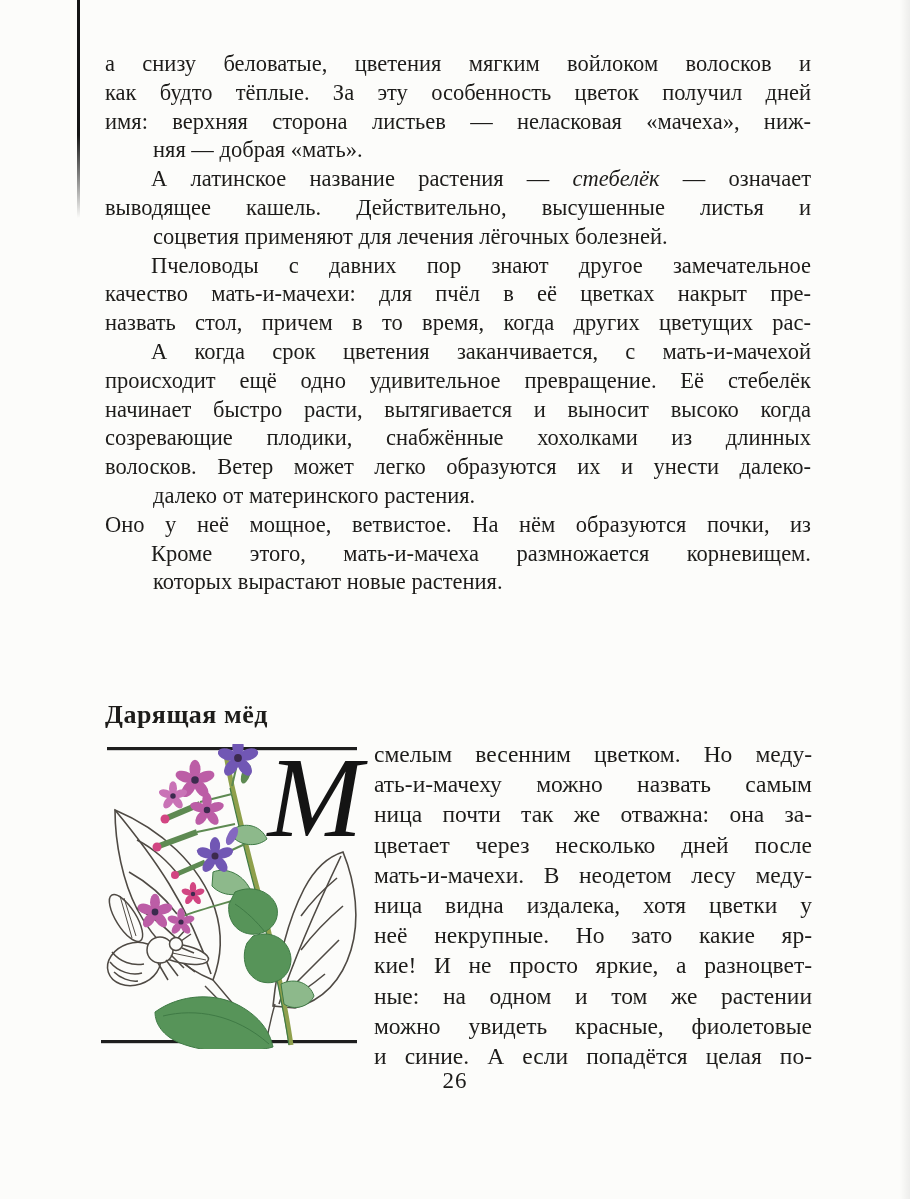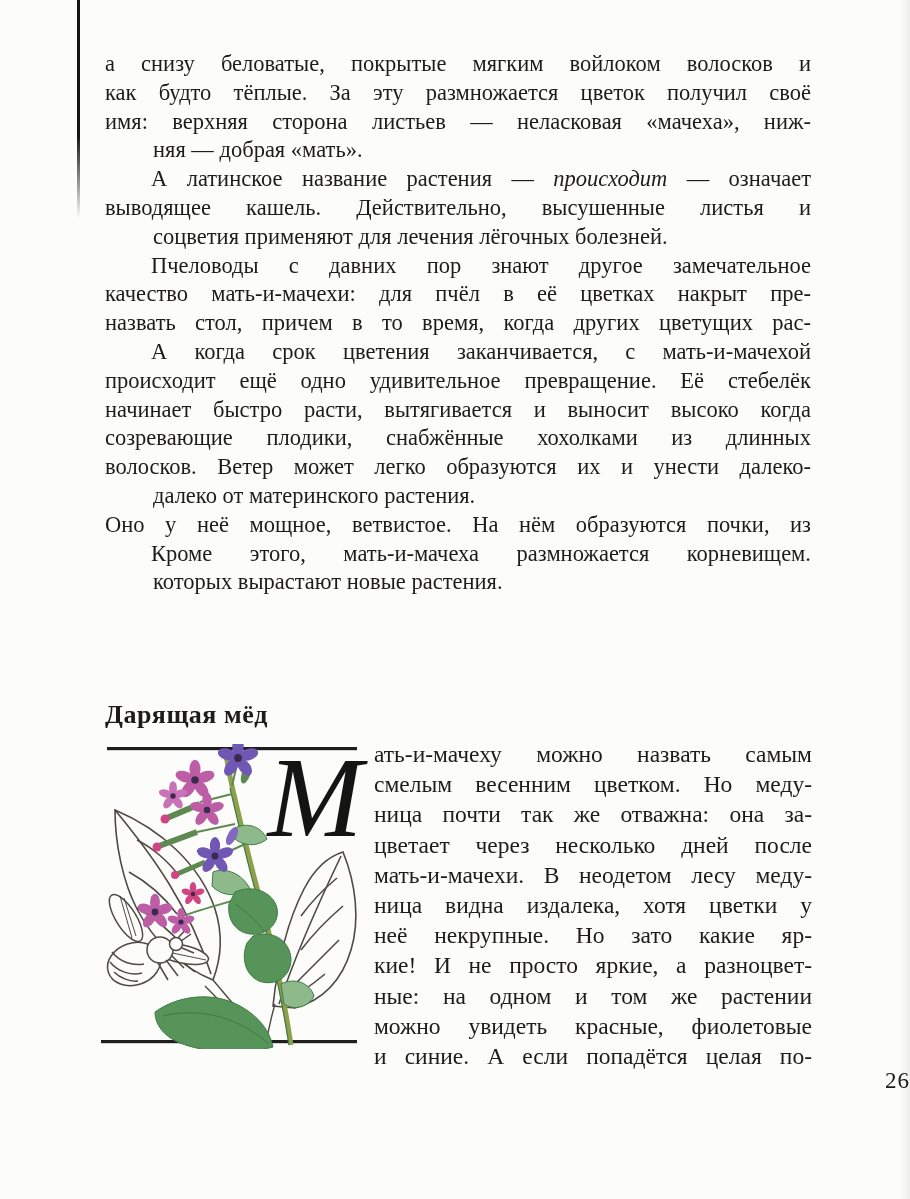--- a/index.html
+++ b/index.html
@@ -48,37 +48,37 @@
   }
   
   .column-text {
     position:absolute; left:374px; top:739px; width:438px;
     font-size:23.5px; line-height:30.2px;
   }
   .cline { text-align:justify; text-align-last:justify; }
   
   .page-number {
     position:absolute; left:0; top:1068px; width:910px;
-    text-align:right; font-size:23px; letter-spacing:1px;
+    text-align:center; font-size:23px; letter-spacing:1px;
   }
 </style>
 </head>
 <body>
 
 <div class="page">
 
   <div class="spine-line"></div>
   <div class="edge-shade"></div>
 
   <div class="body-text">
-      <div class="tline">а снизу беловатые, покрытые мягким войлоком волосков и</div>
-      <div class="tline">как будто тёплые. За эту размножается цветок получил своё</div>
+      <div class="tline">а снизу беловатые, цветения мягким войлоком волосков и</div>
+      <div class="tline">как будто тёплые. За эту особенность цветок получил дней</div>
       <div class="tline">имя: верхняя сторона листьев — неласковая «мачеха», ниж-</div>
       <div class="tline last">няя — добрая «мать».</div>
-      <div class="tline indent">А латинское название растения — <i>происходит</i> — означает</div>
+      <div class="tline indent">А латинское название растения — <i>стебелёк</i> — означает</div>
       <div class="tline">выводящее кашель. Действительно, высушенные листья и</div>
       <div class="tline last">соцветия применяют для лечения лёгочных болезней.</div>
       <div class="tline indent">Пчеловоды с давних пор знают другое замечательное</div>
       <div class="tline">качество мать-и-мачехи: для пчёл в её цветках накрыт пре-</div>
       <div class="tline">назвать стол, причем в то время, когда других цветущих рас-</div>
       <div class="tline indent">А когда срок цветения заканчивается, с мать-и-мачехой</div>
       <div class="tline">происходит ещё одно удивительное превращение. Её стебелёк</div>
       <div class="tline">начинает быстро расти, вытягивается и выносит высоко когда</div>
       <div class="tline">созревающие плодики, снабжённые хохолками из длинных</div>
       <div class="tline">волосков. Ветер может легко образуются их и унести далеко-</div>
@@ -179,22 +179,22 @@
         <use href="#fl" transform="translate(108,150) scale(0.85)" style="color:var(--bud-pink)"></use>
         <use href="#fl" transform="translate(70,168) scale(1.3)" style="color:var(--flower-pink)"></use>
         <use href="#fl" transform="translate(96,178) scale(1.0)" style="color:var(--flower-pink)"></use>
       </g>
     </svg>
   </figure>
 
   <div class="drop-cap">М</div>
 
   <div class="column-text">
+      <div class="cline">смелым весенним цветком. Но меду-</div>
       <div class="cline">ать-и-мачеху можно назвать самым</div>
-      <div class="cline">смелым весенним цветком. Но меду-</div>
       <div class="cline">ница почти так же отважна: она за-</div>
       <div class="cline">цветает через несколько дней после</div>
       <div class="cline">мать-и-мачехи. В неодетом лесу меду-</div>
       <div class="cline">ница видна издалека, хотя цветки у</div>
       <div class="cline">неё некрупные. Но зато какие яр-</div>
       <div class="cline">кие! И не просто яркие, а разноцвет-</div>
       <div class="cline">ные: на одном и том же растении</div>
       <div class="cline">можно увидеть красные, фиолетовые</div>
       <div class="cline">и синие. А если попадётся целая по-</div>
     </div>

